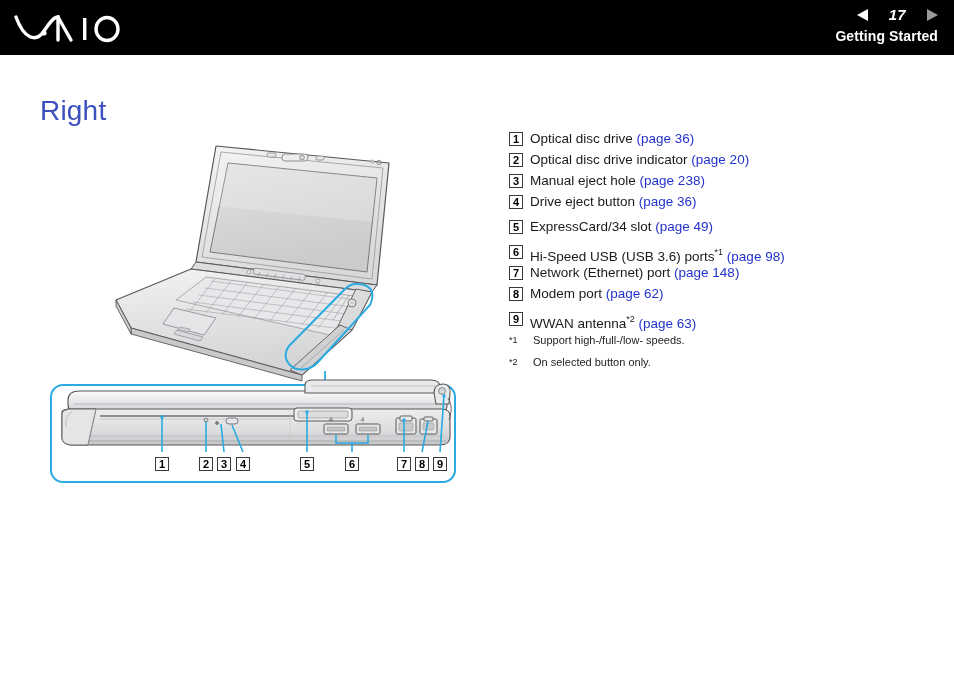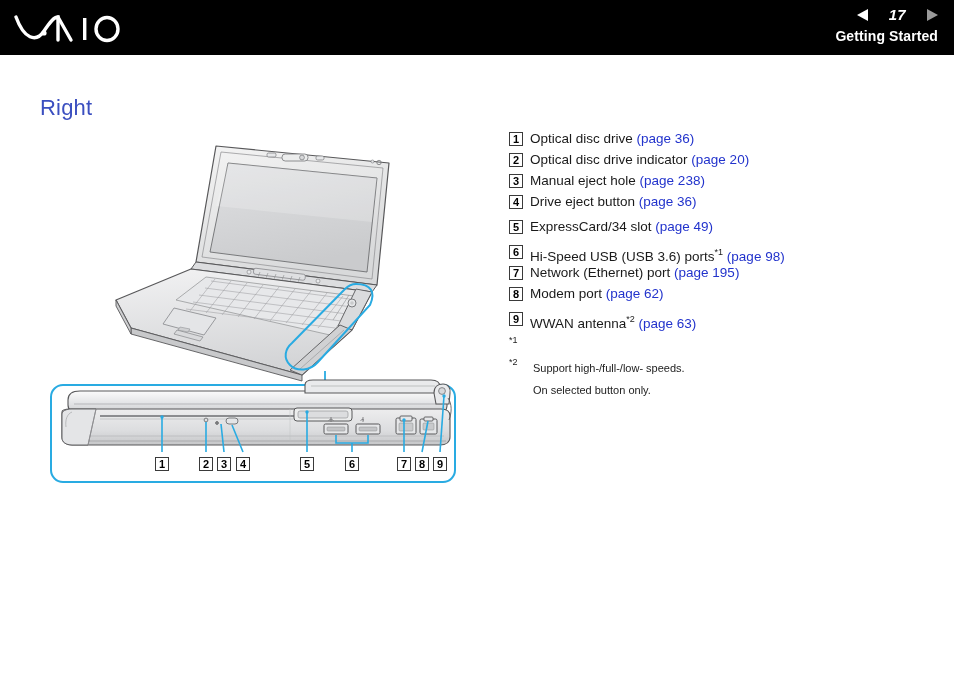--- a/index.html
+++ b/index.html
@@ -45,21 +45,21 @@
     font-weight:bold; letter-spacing:0.3px;
   }
   .hdr-title {
     color:#ffffff; font-size:14px; font-weight:bold;
     margin-top:4px; letter-spacing:0.1px;
   }
 
   
   .page-title {
     position:absolute; left:40px; top:95px;
-    font-size:22px; color:#3b4fc0; font-weight:normal;
+    font-size:28px; color:#3b4fc0; font-weight:normal;
     letter-spacing:0.2px;
   }
 
   
   .legend {
     position:absolute; left:509px; top:132px;
     width:420px;
   }
   .legend-row {
     display:flex; align-items:flex-start;
@@ -91,21 +91,21 @@
   }
   .fn-row {
     display:flex; align-items:flex-start;
     font-size:11px; color:#222222;
     height:22px;
   }
   .fn-mark {
     width:24px; flex:0 0 auto;
     font-size:9px; padding-top:1px;
   }
-  .fn-text { font-size:11px;margin-top:28px; }
+  .fn-text { font-size:11px; }
 
   
   .art { position:absolute; left:0; top:0; width:954px; height:674px; pointer-events:none; }
 </style>
 </head>
 <body>
 
 <div class="header">
 
   <div class="logo">
@@ -157,21 +157,21 @@
     <span class="legend-text"><span>ExpressCard/34 slot</span> <span class="pglink">(page 49)</span></span>
   </div>
 
   <div class="legend-row gap-before">
     <span class="numbox">6</span>
     <span class="legend-text"><span>Hi-Speed USB (USB 3.6) ports</span><sup class="fn">*1</sup> <span class="pglink">(page 98)</span></span>
   </div>
 
   <div class="legend-row">
     <span class="numbox">7</span>
-    <span class="legend-text"><span>Network (Ethernet) port</span> <span class="pglink">(page 195)</span></span>
+    <span class="legend-text"><span>Network (Ethernet) port</span> <span class="pglink">(page 148)</span></span>
   </div>
 
   <div class="legend-row">
     <span class="numbox">8</span>
     <span class="legend-text"><span>Modem port</span> <span class="pglink">(page 62)</span></span>
   </div>
 
   <div class="legend-row gap-before">
     <span class="numbox">9</span>
     <span class="legend-text"><span>WWAN antenna</span><sup class="fn">*2</sup> <span class="pglink">(page 63)</span></span>

